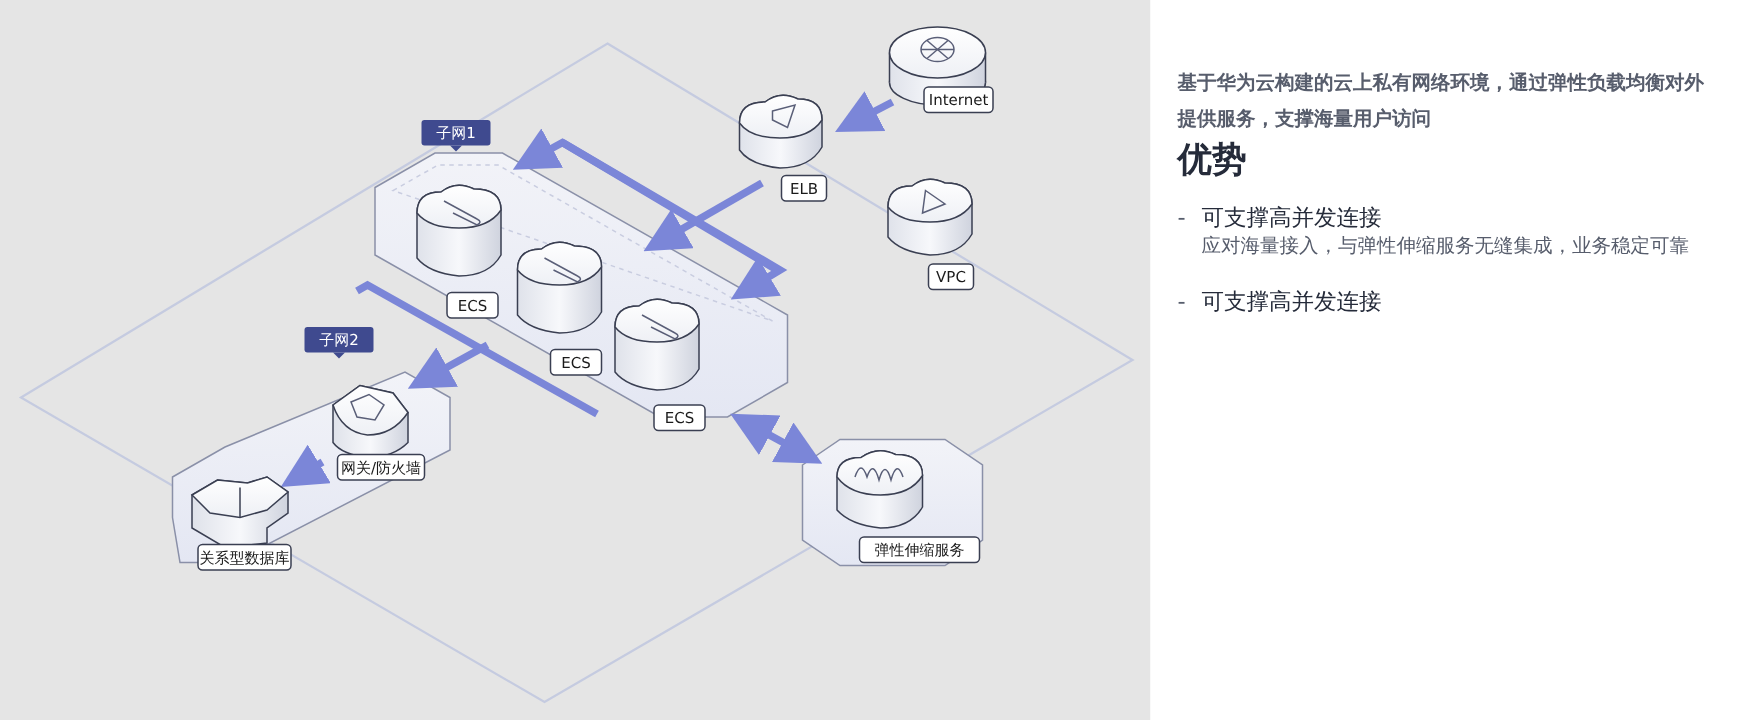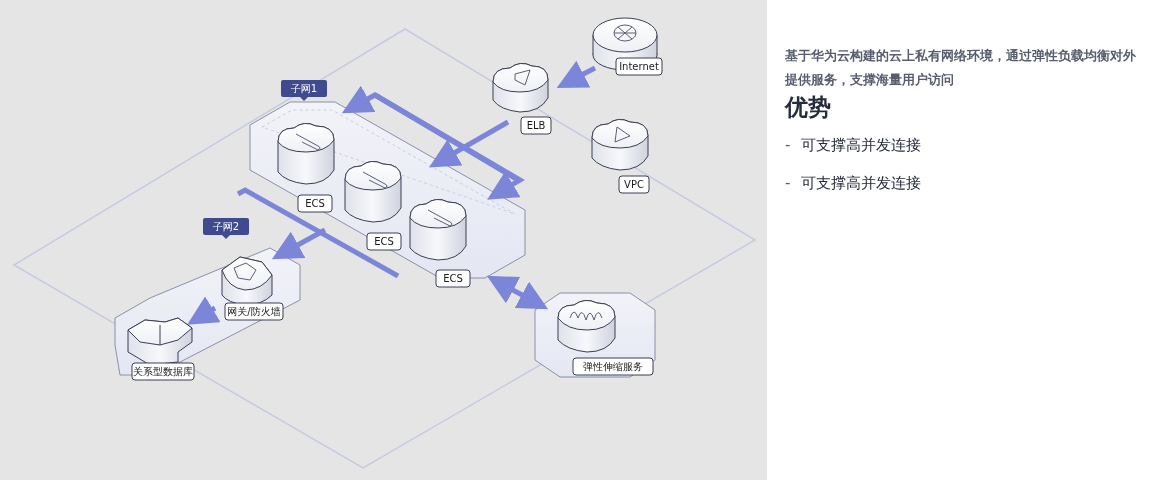--- a/index.html
+++ b/index.html
@@ -192,20 +192,21 @@
 
 <div class="info-panel">
   <p class="desc">基于华为云构建的云上私有网络环境，通过弹性负载均衡对外提供服务，支撑海量用户访问</p>
   <h2 class="adv-title">优势</h2>
   <ul class="adv-list">
     <li class="adv-item">
       <div class="adv-head">
         <span class="adv-dash">-</span>
         <span>可支撑高并发连接</span>
       </div>
+      <p class="adv-desc">应对海量接入，与弹性伸缩服务无缝集成，业务稳定可靠</p>
     </li>
     <li class="adv-item">
       <div class="adv-head">
         <span class="adv-dash">-</span>
         <span>可支撑高并发连接</span>
       </div>
     </li>
   </ul>
 </div>
 

